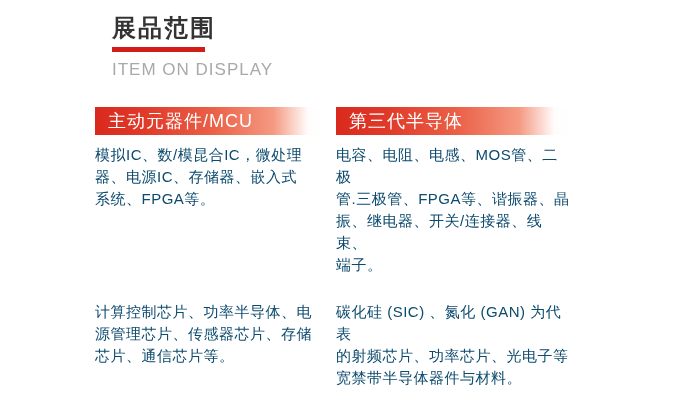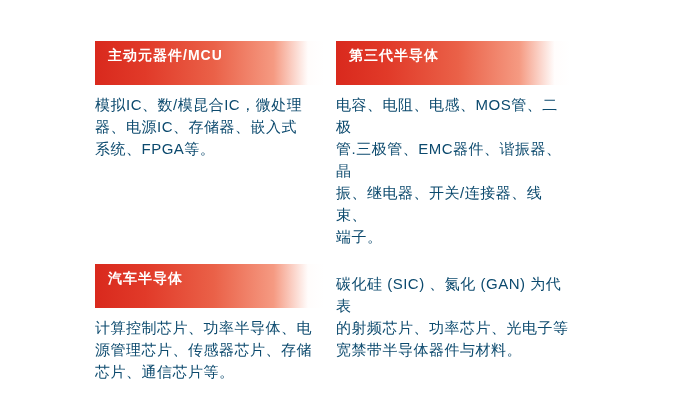--- a/index.html
+++ b/index.html
@@ -43,26 +43,26 @@
   
   .grid {
     display: grid;
     grid-template-columns: 229px 235px;
     column-gap: 12px;
     row-gap: 16px;
     margin-top: 27px;
   }
   .category { align-self: start; }
   .ribbon {
-    height: 44px;
+    height: 28px;
     line-height: 28px;
     padding-left: 13px;
     color: #ffffff;
-    font-size: 14px;
-    font-weight: bold;
+    font-size: 18px;
+    font-weight: normal;
     letter-spacing: 1px;
     white-space: nowrap;
     background: linear-gradient(90deg,
       #d9291d 0%,
       #e13a29 22%,
       #ea6148 52%,
       #f59a82 78%,
       rgba(255, 245, 242, 0.25) 93%,
       rgba(255, 255, 255, 0) 100%);
   }
@@ -73,46 +73,48 @@
     color: #0c4a6e;
     letter-spacing: 0.5px;
     white-space: pre-line;
   }
 </style>
 </head>
 <body>
 
 <div class="page">
 
+  <div class="title-block">
+    <h1 class="page-title">展品范围</h1>
+    <div class="title-underline"></div>
+    <div class="page-subtitle">ITEM ON DISPLAY</div>
+  </div>
 
   <div class="grid">
 
     <section class="category">
       <div class="ribbon">
         <span>主动元器件/MCU</span>
       </div>
       <p class="body-text">模拟IC、数/模昆合IC，微处理
 器、电源IC、存储器、嵌入式
 系统、FPGA等。</p>
     </section>
 
     <section class="category">
       <div class="ribbon">
         <span>第三代半导体</span>
       </div>
       <p class="body-text">电容、电阻、电感、MOS管、二极
-管.三极管、EMC器件、谐振器、晶
+管.三极管、FPGA等、谐振器、晶
 振、继电器、开关/连接器、线束、
 端子。</p>
     </section>
 
     <section class="category">
-      <div class="ribbon">
-        <span>汽车半导体</span>
-      </div>
       <p class="body-text">计算控制芯片、功率半导体、电
 源管理芯片、传感器芯片、存储
 芯片、通信芯片等。</p>
     </section>
 
     <section class="category">
       <p class="body-text">碳化硅 (SIC) 、氮化 (GAN) 为代表
 的射频芯片、功率芯片、光电子等
 宽禁带半导体器件与材料。</p>
     </section>

